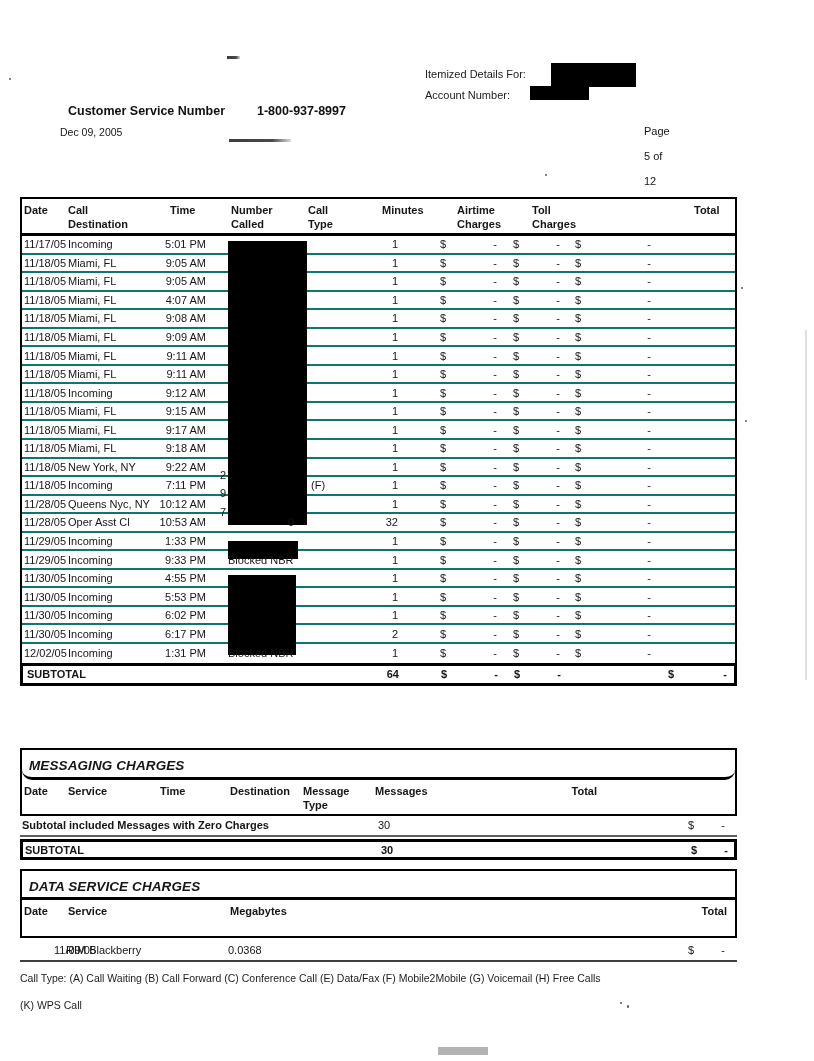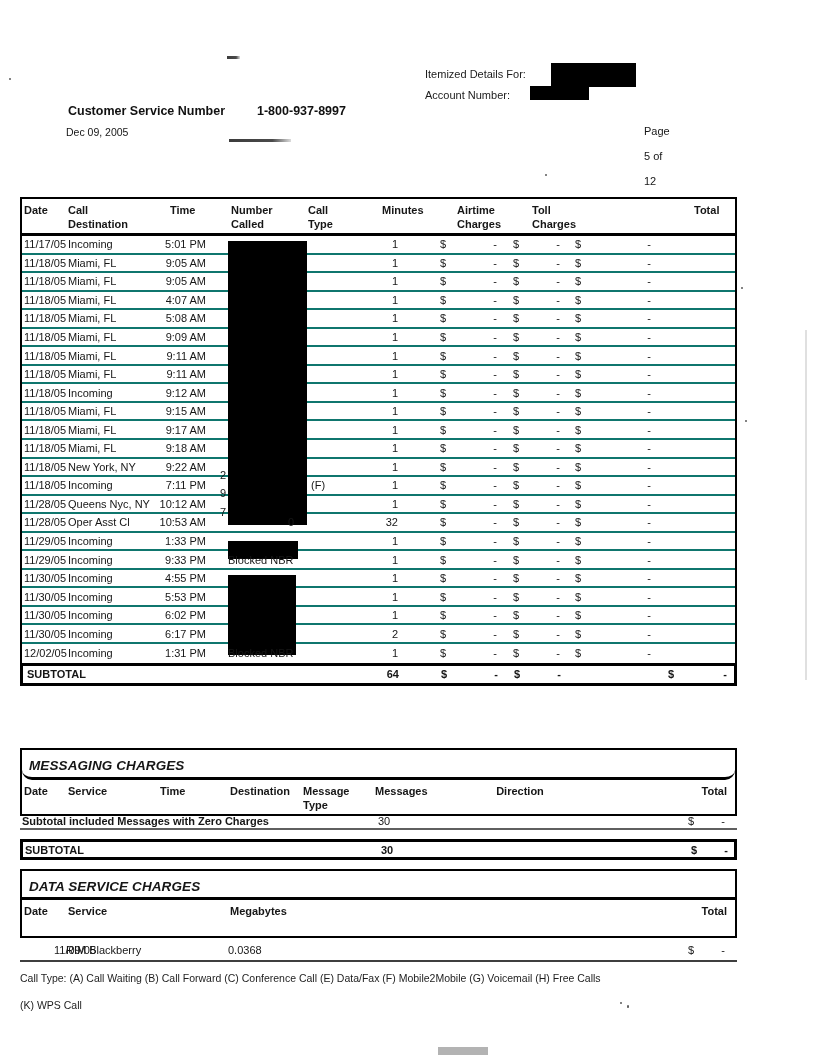--- a/index.html
+++ b/index.html
@@ -102,21 +102,21 @@
 </head>
 <body>
 
 <div class="abs lbl" style="left:425px; top:68px;">Itemized Details For:</div>
 <div class="redactbar" style="left:551px; top:63px; width:85px; height:24px;"></div>
 <div class="abs lbl" style="left:425px; top:89px;">Account Number:</div>
 <div class="redactbar" style="left:530px; top:86px; width:59px; height:14px;"></div>
 
 <div class="abs cs-label" style="left:68px; top:104px;">Customer Service Number</div>
 <div class="abs cs-number" style="left:257px; top:104px;">1-800-937-8997</div>
-<div class="abs date-line" style="left:66px; top:126px;">Dec 09, 2005</div>
+<div class="abs date-line" style="left:60px; top:126px;">Dec 09, 2005</div>
 
 <div class="abs page-info" style="left:644px; top:125px;flex-direction:column;">
   <span>Page</span>
   <span>5 of</span>
   <span>12</span>
 </div>
 
 <div class="tbox" style="top:197px;">
 
   <div id="call-head" class="thead cgrid">
@@ -240,21 +240,21 @@
           <span>-</span>
         </div>
         <div class="cell charge c-total">
           <span>$</span>
           <span>-</span>
         </div>
       </div>
       <div class="crow">
         <div class="cell c-date">11/18/05</div>
         <div class="cell c-dest">Miami, FL</div>
-        <div class="cell c-time">5:08 AM</div>
+        <div class="cell c-time">9:08 AM</div>
         <div class="cell c-num">
           <span class="redact rd-a"></span>
         </div>
         <div class="cell c-ctype"></div>
         <div class="cell c-min">1</div>
         <div class="cell charge c-air">
           <span>$</span>
           <span>-</span>
         </div>
         <div class="cell charge c-toll">
@@ -699,30 +699,27 @@
     <div>
         <span>Destination</span>
       </div>
     <div>
         <span>Message</span>
         <span>Type</span>
       </div>
     <div>
         <span>Messages</span>
       </div>
-    <div class="m-dir">
-        <span>Direction</span>
-      </div>
     <div class="m-total">
         <span>Total</span>
       </div>
   </div>
 </div>
 
-<div class="flat-row" style="top:814px; height:16px; border-bottom:2px solid #5f5f5f;">
+<div class="flat-row" style="top:814px; height:23px; border-bottom:2px solid #5f5f5f;">
   <div class="wide-label">Subtotal included Messages with Zero Charges</div>
   <div></div>
     <div></div>
     <div></div>
     <div></div>
   <div class="m-msgs-val">30</div>
   <div></div>
   <div class="m-charge">
       <span>$</span>
       <span>-</span>

